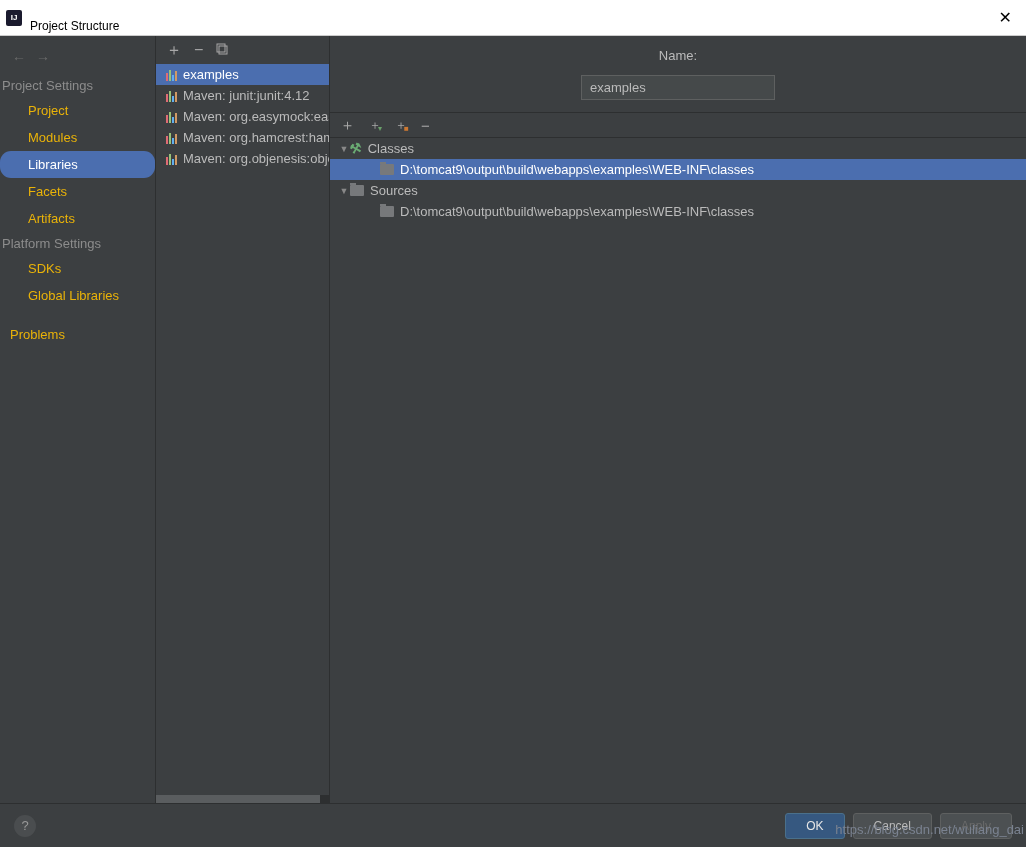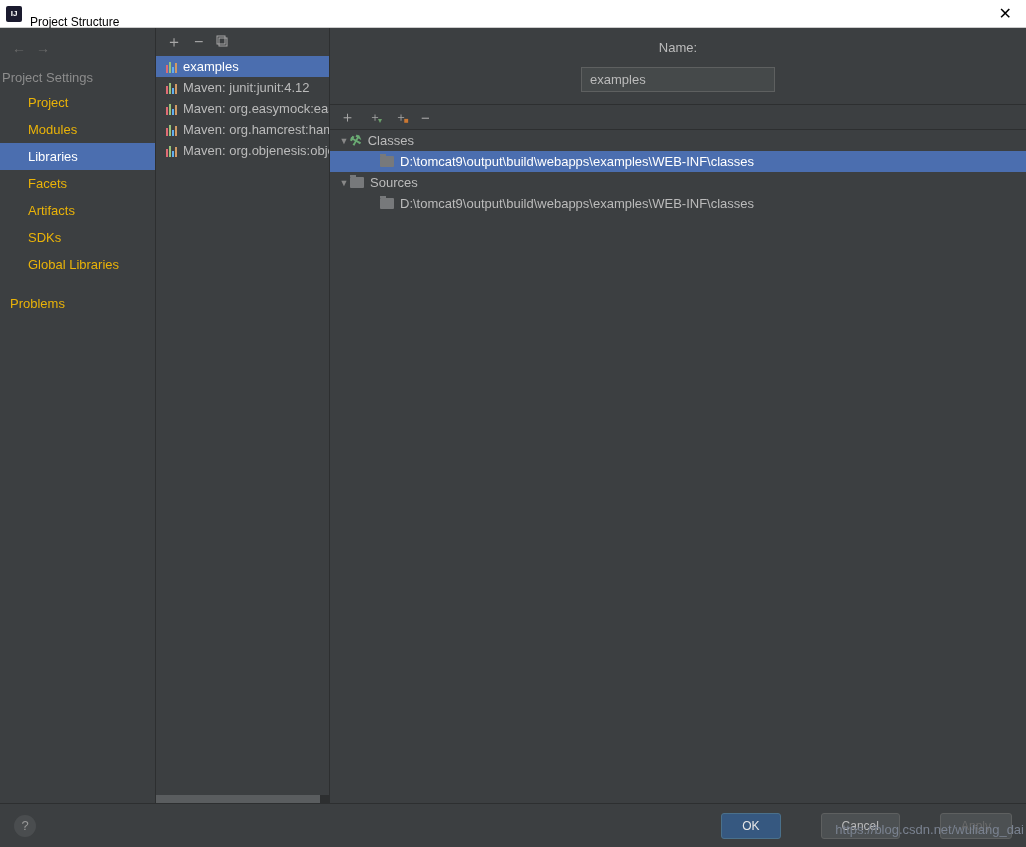--- a/index.html
+++ b/index.html
@@ -1,30 +1,30 @@
 <!DOCTYPE html>
 <html><head>
 <meta charset="utf-8">
 <style>
 * { box-sizing: border-box; margin: 0; padding: 0; font-family: "Segoe UI", Arial, sans-serif; }
 body { width: 1026px; height: 847px; background: #3c3f41; color: #bbbbbb; font-size: 13px; overflow: hidden; display: flex; flex-direction: column; }
 
-.titlebar { height: 28px; background: #ffffff; color: #000; display: flex; align-items: center; padding: 0 6px; border-bottom: 1px solid #ccc; }
+.titlebar { height: 36px; background: #ffffff; color: #000; display: flex; align-items: center; padding: 0 6px; border-bottom: 1px solid #ccc; }
 .titlebar .ij-icon { width: 16px; height: 16px; background: #1a1a2e; color: #fff; font-size: 8px; font-weight: bold; display:flex; align-items:center; justify-content:center; margin-right: 8px; border-radius:2px; }
 .titlebar .title { font-size: 12px; flex: 1; margin-top: 16px; }
 .titlebar .close { font-size: 16px; padding: 0 8px; cursor: pointer; }
 
 .main { flex: 1; display: flex; background: #3c3f41; overflow: hidden; }
 
 .sidebar { width: 156px; background: #3c3f41; border-right: 1px solid #2d2f30; padding-top: 8px; display:flex; flex-direction:column; }
 .sidebar .nav-arrows { display:flex; gap:10px; padding:4px 12px 10px; color:#6a6a6a; }
 .sidebar .nav-arrows span { font-size:14px; }
 .sidebar .section-header { color: #8c8c8c; padding: 4px 2px; font-size: 13px; }
 .sidebar .item { padding: 4px 10px 4px 28px; color: #eab308; cursor: pointer; line-height:19px; }
-.sidebar .item.selected { background: #4b6eaf; color: #ffffff; }
+.sidebar .item.selected { background: #4b6eaf; color: #ffffff; border-radius: 11px; }
 
 .midcol { width: 174px; background: #3c3f41; border-right: 1px solid #2d2f30; display:flex; flex-direction:column; }
 .midcol .toolbar { height:28px; display:flex; align-items:center; gap:12px; padding:0 10px; color:#a8a8a8; }
 .midcol .toolbar svg { width:14px; height:14px; }
 .midcol .list { flex:1; overflow:hidden; }
 .midcol .list .row { height:21px; display:flex; align-items:center; padding-left:10px; gap:6px; white-space:nowrap; overflow:hidden; cursor:pointer; color:#bbbbbb; }
 .midcol .list .row.selected { background:#4b6eaf; color:#fff; }
 .lib-icon { display:inline-flex; gap:1px; align-items:flex-end; height:12px; }
 .lib-icon i { width:2px; display:block; }
 .lib-icon i:nth-child(1){height:8px;background:#e06c75;}
@@ -45,21 +45,21 @@
 .tree-row .arrow { width:12px; text-align:center; font-size:9px; color:#888; }
 .tree-row .folder-icon { width:14px; height:11px; background:#77797b; border-radius:1px; margin-right:6px; position:relative; }
 .tree-row .folder-icon::before { content:""; position:absolute; top:-2px; left:0; width:6px; height:2px; background:#77797b; }
 .tree-row .hammer-icon { color:#6aab73; font-weight:bold; margin-right:6px; transform:rotate(-15deg); display:inline-block; }
 .indent-1 { padding-left: 8px; }
 .indent-2 { padding-left: 50px; }
 
 .footer { height:44px; background:#3c3f41; border-top:1px solid #2d2f30; display:flex; align-items:center; padding:0 14px; gap:8px; }
 .footer .help { width:22px; height:22px; border-radius:50%; background:#4a4d4f; color:#999; display:flex; align-items:center; justify-content:center; font-size:13px; cursor:pointer; }
 .footer .spacer { flex:1; }
-.footer button { height:26px; padding:0 20px; border:1px solid #5e6060; background:#4c5052; color:#bbbbbb; cursor:pointer; font-size:12px; border-radius:3px;margin-left:32px; }
+.footer button { height:26px; padding:0 20px; border:1px solid #5e6060; background:#4c5052; color:#bbbbbb; cursor:pointer; font-size:12px; border-radius:3px; }
 .footer button.primary { background:#365880; border-color:#4a708b; color:#e6e6e6; }
 .footer button:disabled { color:#6a6a6a; }
 .watermark { position:absolute; bottom:10px; right:2px; color:#7a8290; font-size:13px; pointer-events:none; }
 </style>
 </head>
 <body>
 
 <div class="titlebar">
   <div class="ij-icon">IJ</div>
   <div class="title">Project Structure</div>
@@ -72,20 +72,21 @@
     <div class="nav-arrows">
       <span>←</span>
       <span>→</span>
     </div>
     <div class="section-header">Project Settings</div>
     <div class="item">Project</div>
     <div class="item">Modules</div>
     <div class="item selected">Libraries</div>
     <div class="item">Facets</div>
     <div class="item">Artifacts</div>
+    <div class="section-header">Platform Settings</div>
     <div class="item">SDKs</div>
     <div class="item">Global Libraries</div>
     <div style="height:12px"></div>
     <div class="item" style="padding-left:10px">Problems</div>
   </div>
 
   <div class="midcol">
     <div class="toolbar">
       <span style="font-size:16px;">＋</span>
       <span style="font-size:16px;">−</span>

